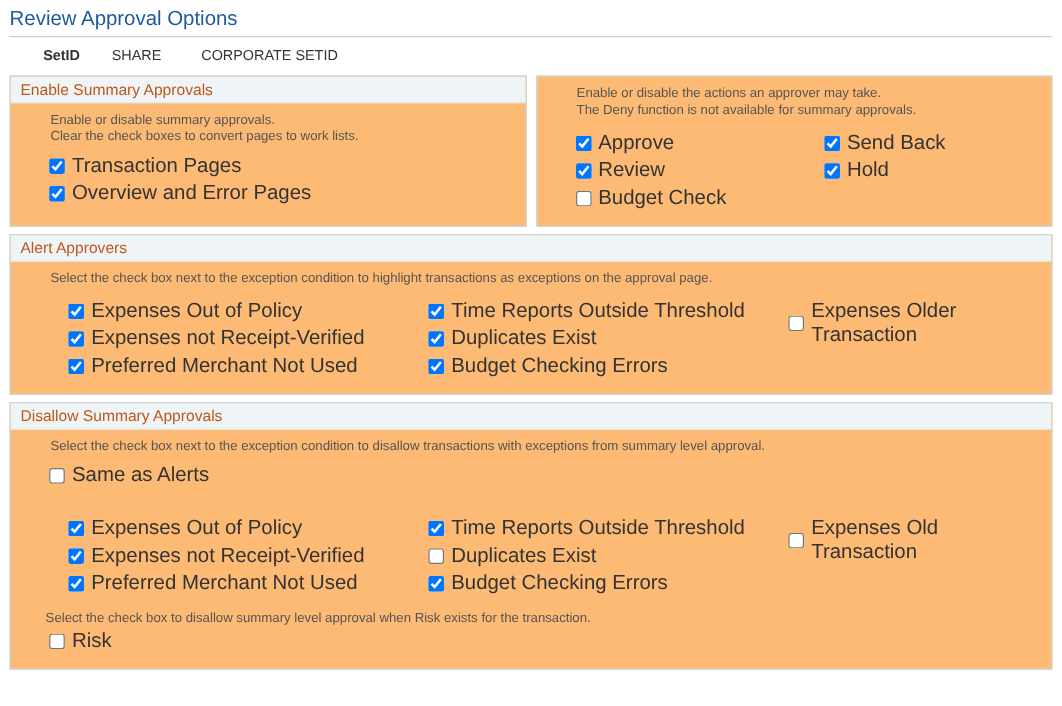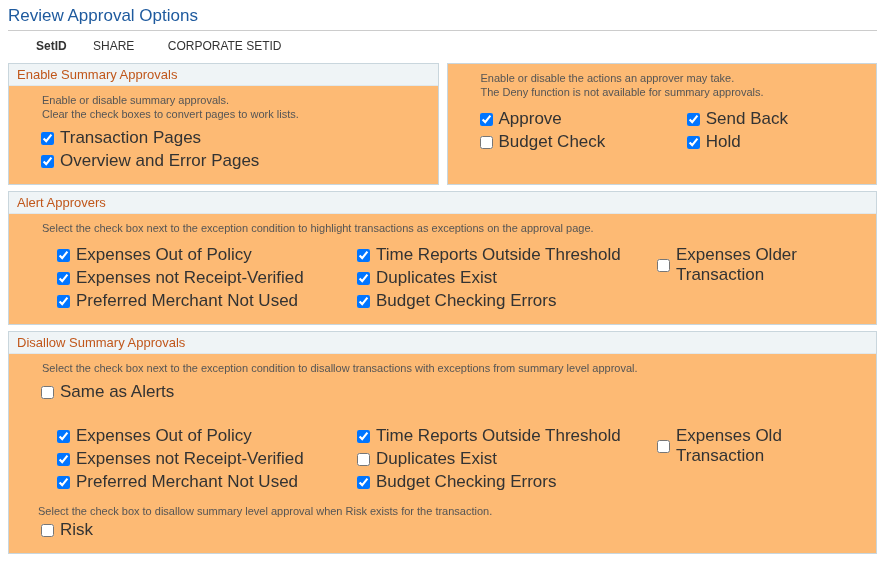--- a/index.html
+++ b/index.html
@@ -127,20 +127,24 @@
     <div class="gb-body">
       <div class="helptext">Enable or disable the actions an approver may take.</div>
       <div class="helptext">The Deny function is not available for summary approvals.</div>
       <div class="checks cols2">
         <div>
           <div class="chk-row">
             <input type="checkbox" checked="" style="">
             <span class="chk-label">Approve</span>
           </div>
           <div class="chk-row">
+            <input type="checkbox" checked="" style="">
+            <span class="chk-label">Review</span>
+          </div>
+          <div class="chk-row">
             <input type="checkbox" style="">
             <span class="chk-label">Budget Check</span>
           </div>
         </div>
         <div>
           <div class="chk-row">
             <input type="checkbox" checked="" style="">
             <span class="chk-label">Send Back</span>
           </div>
           <div class="chk-row">

